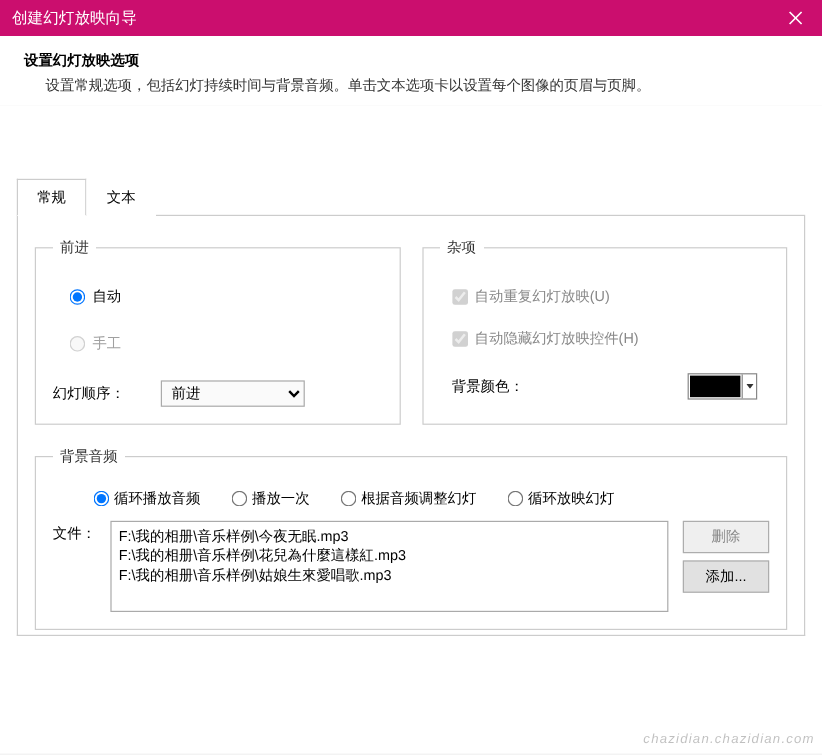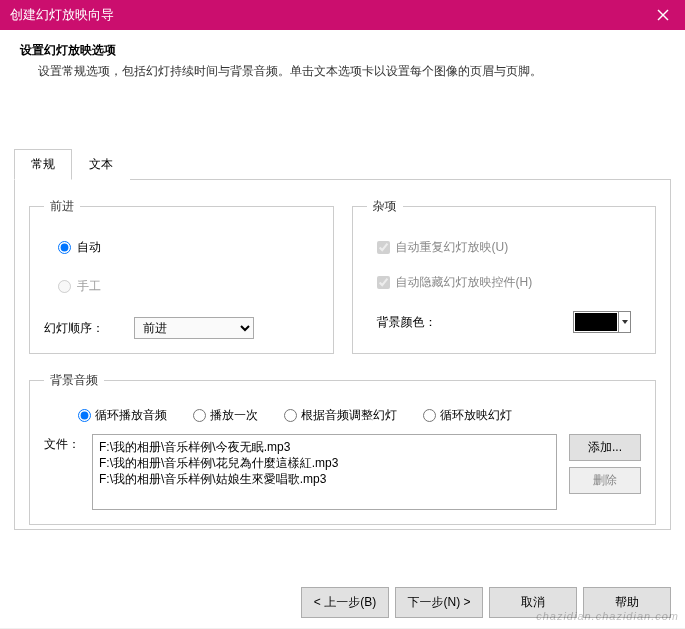--- a/index.html
+++ b/index.html
@@ -134,28 +134,22 @@
           </label>
       </div>
       <div class="files-row">
         <span class="files-label">文件：</span>
         <div class="files-list">
           <div>F:\我的相册\音乐样例\今夜无眠.mp3</div>
           <div>F:\我的相册\音乐样例\花兒為什麼這樣紅.mp3</div>
           <div>F:\我的相册\音乐样例\姑娘生來愛唱歌.mp3</div>
         </div>
         <div class="files-btns">
+          <div class="btn disabled">删除</div>
           <div class="btn">添加...</div>
-          <div class="btn disabled">删除</div>
         </div>
       </div>
     </fieldset>
   </div>
 
-  <div class="footer">
-    <div class="btn">&lt; 上一步(B)</div>
-    <div class="btn">下一步(N) &gt;</div>
-    <div class="btn">取消</div>
-    <div class="btn">帮助</div>
-  </div>
 
   <div class="watermark">chazidian.chazidian.com</div>
 </div>
 
 </body></html>

